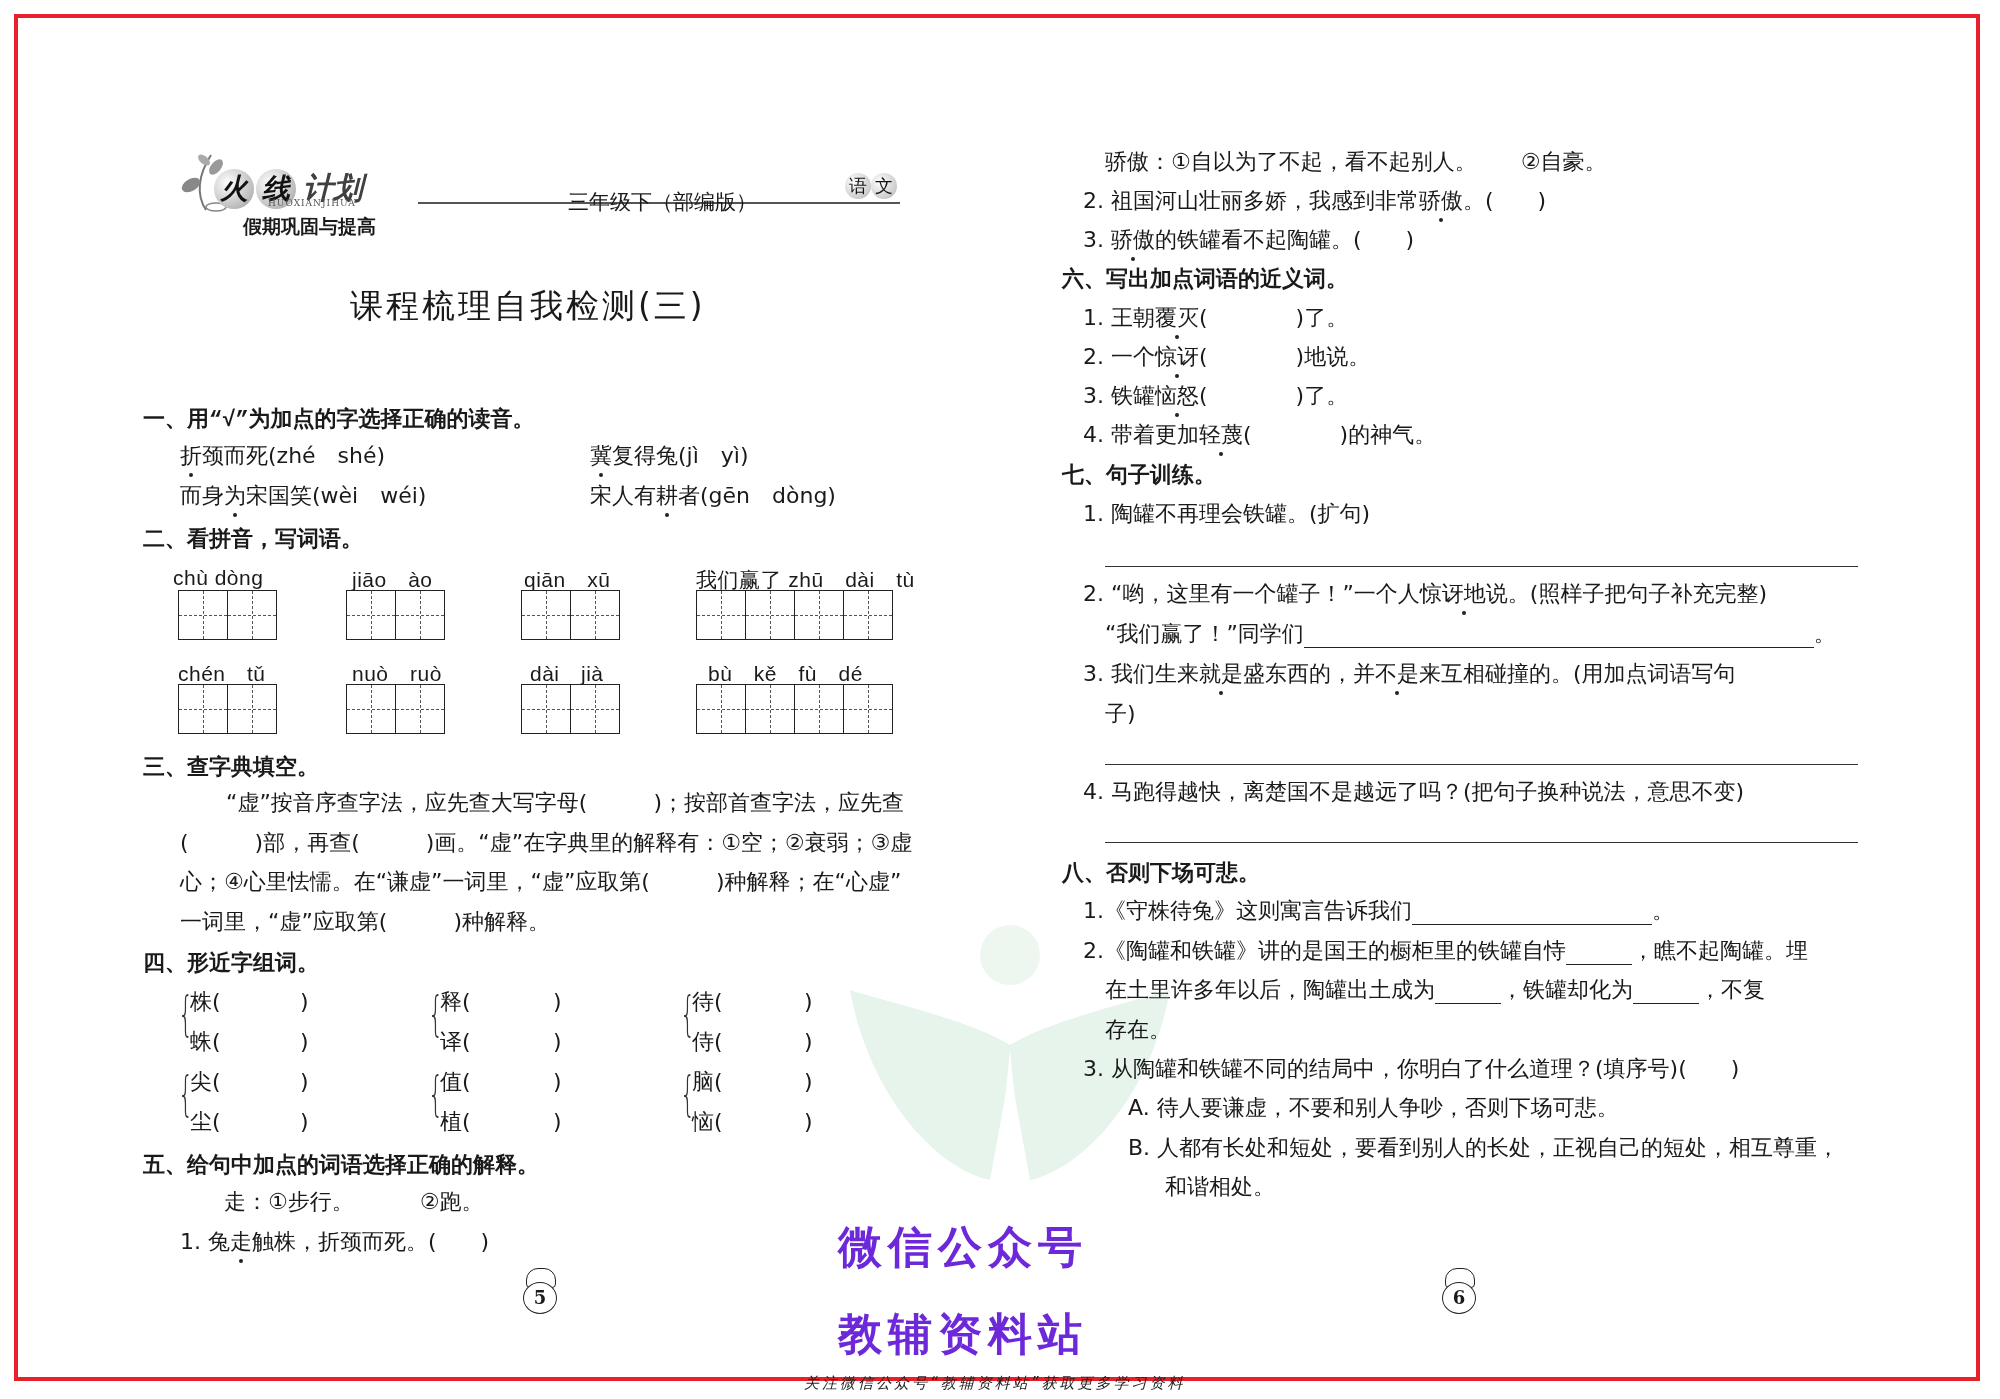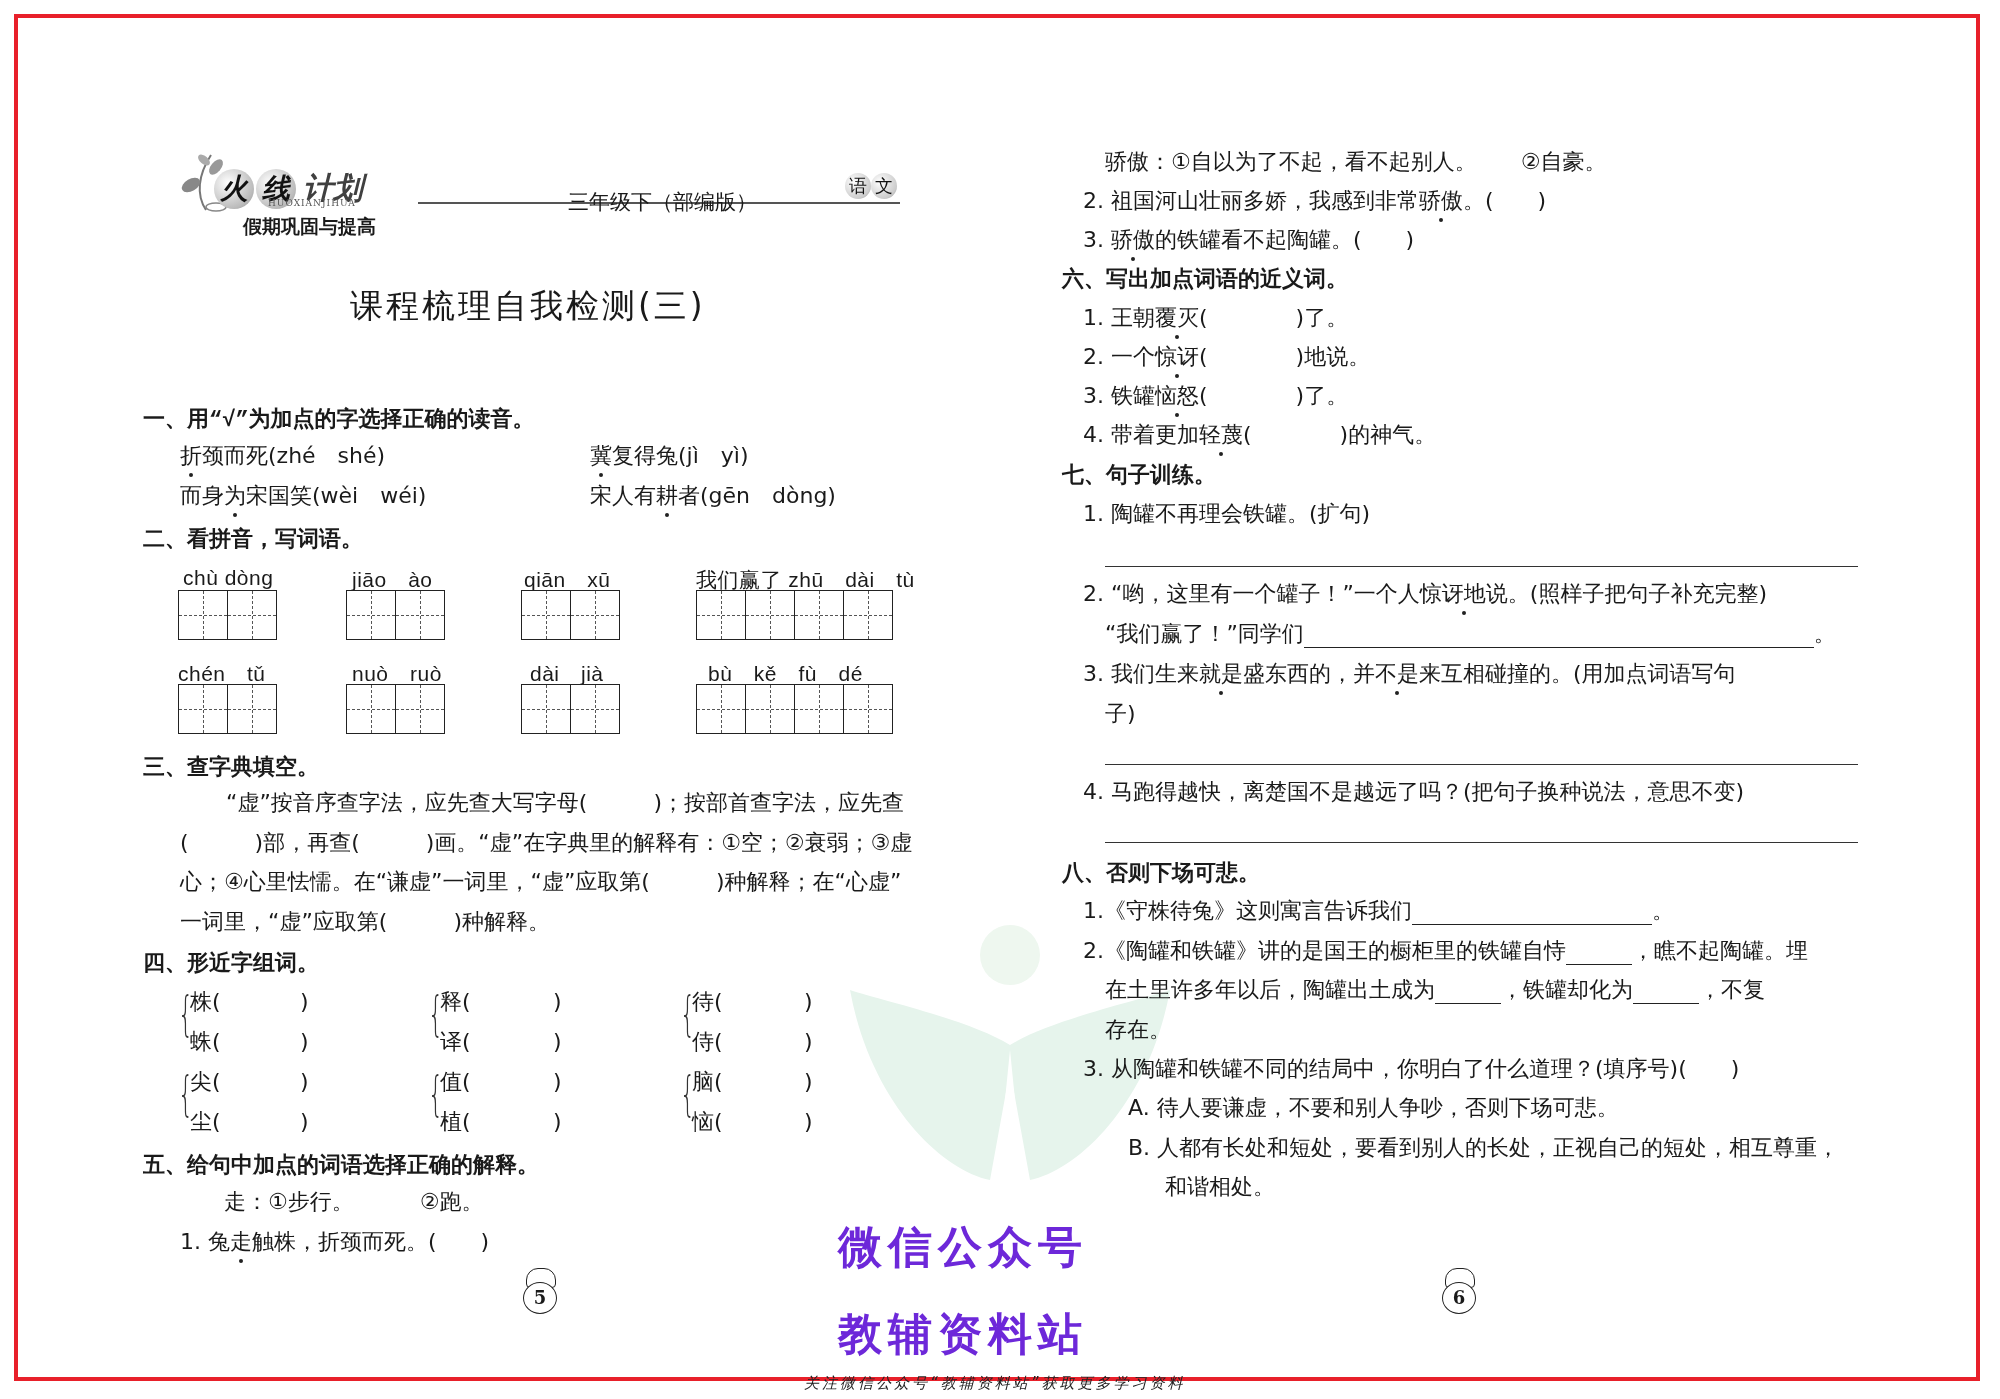--- a/index.html
+++ b/index.html
@@ -79,21 +79,21 @@
   </div>
   <div class="abs txt" style="left:180px;top:482px">
     <span>而身</span><span class="dot">为</span><span>宋国笑(wèi　wéi)</span>
   </div>
   <div class="abs txt" style="left:590px;top:482px">
     <span>宋人有</span><span class="dot">耕</span><span>者(gēn　dòng)</span>
   </div>
 
   <div class="abs sec" style="left:143px;top:524px">二、看拼音，写词语。</div>
 
-  <div class="py" style="left:183px;top:566px">chù dòng</div>
+  <div class="py" style="left:173px;top:566px">chù dòng</div>
   <div class="tzg" style="left:178px;top:590px">
       <div class="cell"></div>
       <div class="cell"></div>
     </div>
   <div class="py" style="left:352px;top:566px">jiāo　ào</div>
   <div class="tzg" style="left:346px;top:590px">
       <div class="cell"></div>
       <div class="cell"></div>
     </div>
   <div class="py" style="left:524px;top:566px">qiān　xū</div>

